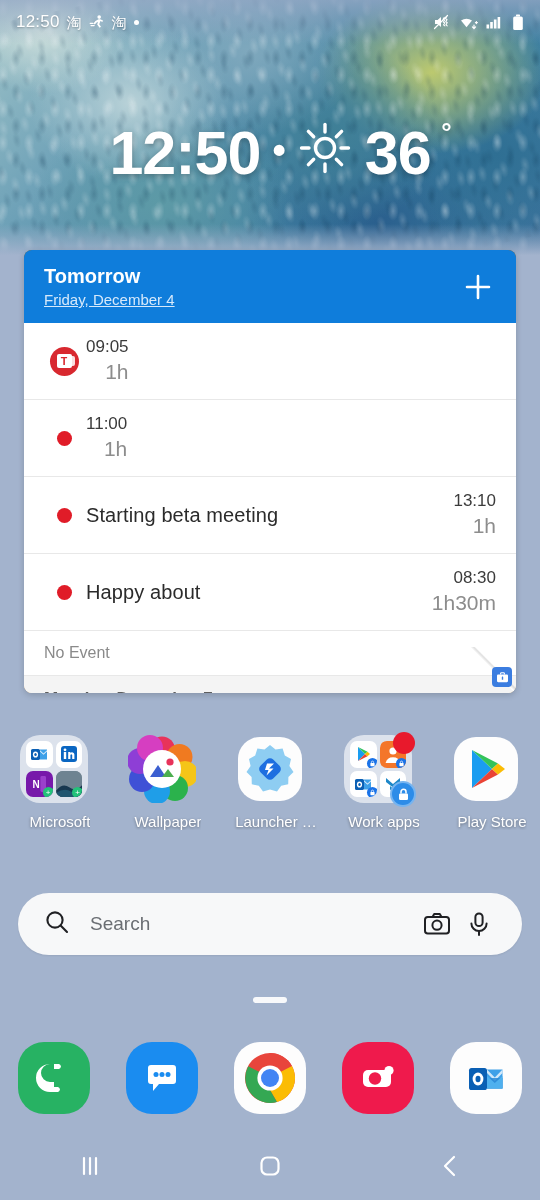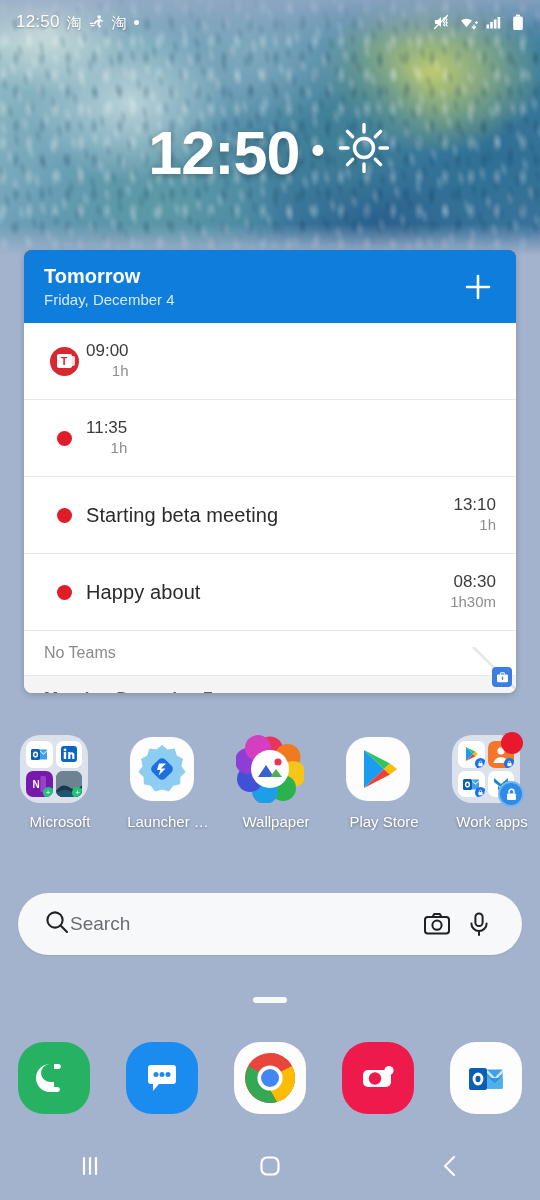--- a/index.html
+++ b/index.html
@@ -99,21 +99,21 @@
     border-radius:8px; overflow:hidden; z-index:12;
     box-shadow:0 2px 6px rgba(0,0,0,.18);
     background:#a16207;
   }
   #calwidget .cal-header {
     background:#0f7ddb; color:#fff; height:73px;
     display:flex; align-items:center; padding:0 18px 0 20px;
   }
   #calwidget .cal-head-text { flex:1; }
   #calwidget .cal-title { font-size:20px; font-weight:700; line-height:1.15; }
-  #calwidget .cal-subtitle { font-size:15px; color:#d6e9fb; margin-top:3px; }
+  #calwidget .cal-subtitle { font-size:15px; color:#d6e9fb; margin-top:3px;text-decoration:underline; }
   #calwidget .cal-add {
     width:40px; height:40px; display:flex; align-items:center; justify-content:center;
     cursor:pointer;
   }
   #calwidget .cal-body { background:#fff; }
   .cal-row {
     display:flex; align-items:center; height:77px;
     border-bottom:1px solid #e8e8e8; padding:0 20px 0 18px;
   }
   .cal-bullet { width:44px; flex:none; display:flex; align-items:center; justify-content:center; }
@@ -131,21 +131,21 @@
   .teams-ic .tsq2 {
     position:absolute; right:4px; top:9px;
     width:8px; height:10px; background:rgba(255,255,255,.85); border-radius:2px;
   }
   .cal-name {
     flex:1; font-size:20px; color:#2b2b2b; letter-spacing:.1px;
     white-space:nowrap; overflow:hidden; text-overflow:ellipsis;
   }
   .cal-times { text-align:right; flex:none; }
   .cal-time { font-size:17px; color:#3b3b3b; line-height:1.2; }
-  .cal-dur { font-size:15px; color:#8d8d8d; line-height:1.3; }
+  .cal-dur { font-size:21px; color:#8d8d8d; line-height:1.3; }
   .cal-noevent {
     height:45px; display:flex; align-items:center; padding:0 20px;
     font-size:16px; color:#8a8a8a; border-bottom:1px solid #e8e8e8;
   }
   .cal-nextday {
     height:45px; display:flex; align-items:center; padding:0 20px;
     font-size:17px; font-weight:700; color:#5e5e5e; background:#f4f4f4;
   }
   #calwidget .cal-corner {
     position:absolute; right:0; bottom:0; width:46px; height:46px;
@@ -199,21 +199,21 @@
     position:absolute; right:-3px; top:-3px; width:22px; height:22px; border-radius:50%;
     background:#e8192c;
   }
 
   
   #searchbar {
     position:absolute; left:18px; top:893px; width:504px; height:62px;
     background:#f7f8f9; border-radius:31px; display:flex; align-items:center;
     padding:0 22px 0 26px; z-index:10; box-shadow:0 1px 2px rgba(0,0,0,.07);
   }
-  #searchbar .sb-ph { flex:1; font-size:19px; color:#6a6e73; }
+  #searchbar .sb-ph { flex:1; font-size:19px; color:#6a6e73; margin-left:20px; }
   #searchbar .sb-btn { width:42px; height:42px; display:flex; align-items:center;
     justify-content:center; cursor:pointer; }
 
   
   #pageind {
     position:absolute; left:0; top:997px; width:540px; display:flex;
     justify-content:center; z-index:10;
   }
   #pageind .pill { width:34px; height:6px; border-radius:3px; background:#fff; opacity:.92; }
 
@@ -306,20 +306,23 @@
             <path d="M28 44 V51.5"></path>
           <path d="M4.5 28 H12"></path>
             <path d="M44 28 H51.5"></path>
           <path d="M11.4 11.4 L16.7 16.7"></path>
             <path d="M39.3 39.3 L44.6 44.6"></path>
           <path d="M44.6 11.4 L39.3 16.7"></path>
             <path d="M16.7 39.3 L11.4 44.6"></path>
         </g>
       </svg>
     </span>
+    <span class="cw-temp">
+      <span>36</span><span class="cw-deg">°</span>
+    </span>
   </div>
 </div>
 
 <div id="calwidget">
   <div class="cal-header">
     <div class="cal-head-text">
       <div class="cal-title">Tomorrow</div>
       <div class="cal-subtitle">Friday, December 4</div>
     </div>
     <div class="cal-add">
@@ -332,31 +335,31 @@
   <div class="cal-body">
 
     <div class="cal-row">
       <div class="cal-bullet">
         <span class="teams-ic">
           <span class="tsq">T</span>
           <span class="tsq2"></span>
         </span>
       </div>
       <div class="cal-times">
-        <div class="cal-time">09:00</div>
+        <div class="cal-time">09:05</div>
         <div class="cal-dur">1h</div>
       </div>
     </div>
 
     <div class="cal-row">
       <div class="cal-bullet">
         <span class="dot"></span>
       </div>
       <div class="cal-times">
-        <div class="cal-time">11:35</div>
+        <div class="cal-time">11:00</div>
         <div class="cal-dur">1h</div>
       </div>
     </div>
 
     <div class="cal-row">
       <div class="cal-bullet">
         <span class="dot"></span>
       </div>
       <div class="cal-name">Starting beta meeting</div>
       <div class="cal-times">
@@ -369,21 +372,21 @@
       <div class="cal-bullet">
         <span class="dot"></span>
       </div>
       <div class="cal-name">Happy about</div>
       <div class="cal-times">
         <div class="cal-time">08:30</div>
         <div class="cal-dur">1h30m</div>
       </div>
     </div>
 
-    <div class="cal-noevent">No Teams</div>
+    <div class="cal-noevent">No Event</div>
     <div class="cal-nextday">Monday, December 7</div>
   </div>
 
   <div class="cal-corner"></div>
   <div class="work-badge">
     <svg width="13" height="13" viewBox="0 0 13 13">
       <rect x="1" y="3.6" width="11" height="7.6" rx="1.1" fill="#fff"></rect>
       <path d="M4.6 3.6 V2.6 A0.9 0.9 0 0 1 5.5 1.7 H7.5 A0.9 0.9 0 0 1 8.4 2.6 V3.6" fill="none" stroke="#fff" stroke-width="1.1"></path>
       <rect x="5.8" y="5.6" width="1.4" height="3.2" rx="0.4" fill="#3b7de0"></rect>
     </svg>
@@ -424,33 +427,20 @@
           <svg width="32" height="32" viewBox="0 0 32 32">
             <rect width="32" height="32" fill="#6e8391"></rect>
             <path d="M0 24 Q8 14 16 20 Q24 26 32 17 L32 32 L0 32 Z" fill="#17384f"></path>
             <path d="M0 27 Q10 20 18 25 Q26 30 32 24 L32 32 L0 32 Z" fill="#20556f"></path>
           </svg>
           <span class="badge-green">+</span>
         </div>
       </div>
     </div>
     <div class="app-label">Microsoft</div>
-  </div>
-
-  <div class="app-cell">
-    <div class="app-icon-wrap">
-      <svg width="68" height="68" viewBox="0 0 68 68">
-        <rect x="2" y="2" width="64" height="64" rx="22" fill="#fdfdfd"></rect>
-        <path d="M34 10 L39.5 14.5 L46.6 13.6 L48.8 20.4 L55 24 L53.4 31 L57.5 37 L52.4 42 L52.2 49.2 L45.2 50.8 L41 56.6 L34 54.4 L27 56.6 L22.8 50.8 L15.8 49.2 L15.6 42 L10.5 37 L14.6 31 L13 24 L19.2 20.4 L21.4 13.6 L28.5 14.5 Z" fill="#8ecdf2"></path>
-        <rect x="25" y="25" width="18" height="18" rx="4.5" transform="rotate(45 34 34)" fill="#1e6fe0"></rect>
-        <path d="M34 25.5 L42.5 34 L34 42.5 L25.5 34 Z" fill="#1e6fe0"></path>
-        <path d="M31 28.5 L38 28.5 L33 33.5 L37.5 33.5 L30.5 40.5 L32.5 35 L29 35 Z" fill="#fff"></path>
-      </svg>
-    </div>
-    <div class="app-label">Launcher …</div>
   </div>
 
   <div class="app-cell">
     <div class="app-icon-wrap">
       <svg width="68" height="68" viewBox="0 0 68 68">
         <g>
           <circle cx="34" cy="14.5" r="13" fill="#e8335a"></circle>
           <circle cx="51.5" cy="22" r="13" fill="#f07a20"></circle>
           <circle cx="57" cy="39" r="13" fill="#f5c518"></circle>
           <circle cx="47" cy="53" r="13" fill="#2bb24c"></circle>
@@ -465,27 +455,27 @@
         <circle cx="42" cy="27" r="3.6" fill="#e8335a"></circle>
       </svg>
     </div>
     <div class="app-label">Wallpaper</div>
   </div>
 
   <div class="app-cell">
     <div class="app-icon-wrap">
       <svg width="68" height="68" viewBox="0 0 68 68">
         <rect x="2" y="2" width="64" height="64" rx="22" fill="#fdfdfd"></rect>
-        <path d="M20 15 L20 53 L40 34 Z" fill="#1a9df0"></path>
-        <path d="M20 15 L46 28.5 L40 34 Z" fill="#33c35a"></path>
-        <path d="M20 53 L46 39.5 L40 34 Z" fill="#ea4335"></path>
-        <path d="M46 28.5 L53 34 L46 39.5 L40 34 Z" fill="#fbbc04"></path>
-      </svg>
-    </div>
-    <div class="app-label">Play Store</div>
+        <path d="M34 10 L39.5 14.5 L46.6 13.6 L48.8 20.4 L55 24 L53.4 31 L57.5 37 L52.4 42 L52.2 49.2 L45.2 50.8 L41 56.6 L34 54.4 L27 56.6 L22.8 50.8 L15.8 49.2 L15.6 42 L10.5 37 L14.6 31 L13 24 L19.2 20.4 L21.4 13.6 L28.5 14.5 Z" fill="#8ecdf2"></path>
+        <rect x="25" y="25" width="18" height="18" rx="4.5" transform="rotate(45 34 34)" fill="#1e6fe0"></rect>
+        <path d="M34 25.5 L42.5 34 L34 42.5 L25.5 34 Z" fill="#1e6fe0"></path>
+        <path d="M31 28.5 L38 28.5 L33 33.5 L37.5 33.5 L30.5 40.5 L32.5 35 L29 35 Z" fill="#fff"></path>
+      </svg>
+    </div>
+    <div class="app-label">Launcher …</div>
   </div>
 
   <div class="app-cell">
     <div class="app-icon-wrap">
       <div class="folder">
         <div class="mini" style="background:#fff">
           <svg width="20" height="20" viewBox="0 0 20 20">
             <path d="M5 3 L5 17 L12 10 Z" fill="#1a9df0"></path>
             <path d="M5 3 L14.5 7.8 L12 10 Z" fill="#33c35a"></path>
             <path d="M5 17 L14.5 12.2 L12 10 Z" fill="#ea4335"></path>
@@ -541,20 +531,33 @@
       </div>
       <span class="notif-dot"></span>
       <span class="folder-lock">
         <svg width="15" height="15" viewBox="0 0 15 15">
           <rect x="3" y="6.4" width="9" height="6.6" rx="1.2" fill="#fff"></rect>
           <path d="M5 6.4 V4.8 A2.5 2.5 0 0 1 10 4.8 V6.4" stroke="#fff" stroke-width="1.5" fill="none"></path>
         </svg>
       </span>
     </div>
     <div class="app-label">Work apps</div>
+  </div>
+
+  <div class="app-cell">
+    <div class="app-icon-wrap">
+      <svg width="68" height="68" viewBox="0 0 68 68">
+        <rect x="2" y="2" width="64" height="64" rx="22" fill="#fdfdfd"></rect>
+        <path d="M20 15 L20 53 L40 34 Z" fill="#1a9df0"></path>
+        <path d="M20 15 L46 28.5 L40 34 Z" fill="#33c35a"></path>
+        <path d="M20 53 L46 39.5 L40 34 Z" fill="#ea4335"></path>
+        <path d="M46 28.5 L53 34 L46 39.5 L40 34 Z" fill="#fbbc04"></path>
+      </svg>
+    </div>
+    <div class="app-label">Play Store</div>
   </div>
 </div>
 
 <div id="searchbar">
   <span>
     <svg width="26" height="26" viewBox="0 0 26 26">
       <circle cx="11" cy="11" r="7.6" fill="none" stroke="#202124" stroke-width="2.1"></circle>
       <path d="M16.6 16.6 L23 23" stroke="#202124" stroke-width="2.1" stroke-linecap="round"></path>
     </svg>
   </span>

